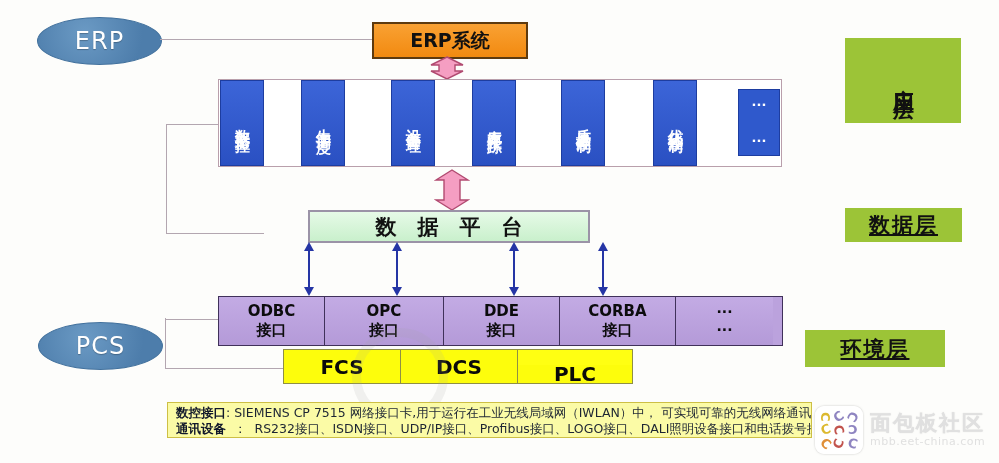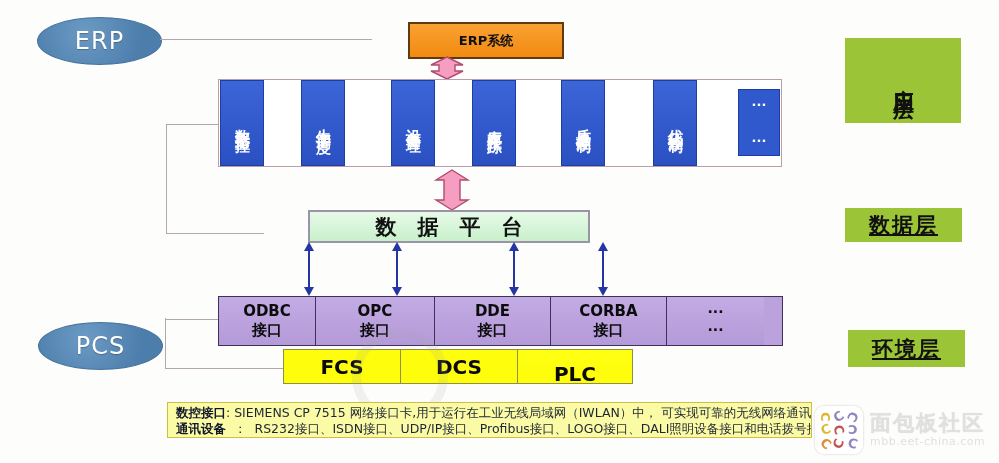--- a/index.html
+++ b/index.html
@@ -18,21 +18,21 @@
     text-shadow:0 1px 1px rgba(0,0,0,.25);
   }
   
   .cline{position:absolute;background:#b3a6b0;}
   
   .erp-box{
     position:absolute;left:372px;top:22px;width:152px;height:33px;
     background:linear-gradient(180deg,#f9a133,#f28a10);
     border:2px solid #5e3a0e;
     display:flex;align-items:center;justify-content:center;
-    font-size:13px;font-weight:bold;color:#111;margin-left:36px;
+    font-size:19px;font-weight:bold;color:#111;
   }
   
   .mod-row{
     position:absolute;left:218px;top:79px;width:564px;height:88px;
     background:#ffffff;border:1px solid #b99fab;box-sizing:border-box;
   }
   .mod{
     position:absolute;top:0;width:44px;height:86px;
     background:linear-gradient(180deg,#3c65d8,#2a50c2);
     border:1px solid #1d3da0;box-sizing:border-box;
@@ -94,21 +94,21 @@
   .note .hl{}
   
   .layer{
     position:absolute;background:#9cc437;color:#111;font-weight:bold;
     display:flex;align-items:center;justify-content:center;
   }
   .layer-app{left:845px;top:38px;width:116px;height:85px;}
   .layer-app .vtext{color:#111;font-size:21px;letter-spacing:6px;}
   .layer-h{font-size:21px;letter-spacing:2px;text-decoration:underline;}
   .layer-data{left:845px;top:208px;width:117px;height:34px;}
-  .layer-env{left:848px;top:330px;width:117px;height:37px;}
+  .layer-env{left:805px;top:330px;width:140px;height:37px;}
   
   .arr{position:absolute;}
   
   .wm{position:absolute;left:810px;top:403px;width:189px;height:58px;}
   .wm-logo{
     position:absolute;left:5px;top:3px;width:48px;height:48px;border-radius:9px;
     background:rgba(255,255,255,.92);box-shadow:0 0 2px rgba(150,150,150,.6);
     display:grid;grid-template-columns:repeat(3,1fr);grid-template-rows:repeat(3,1fr);
     padding:4px;box-sizing:border-box;
   }
@@ -216,21 +216,21 @@
     <polygon points="6,0 11,9 1,9" fill="#2535a5"></polygon>
       <polygon points="6,54 11,45 1,45" fill="#2535a5"></polygon>
   </svg>
   <svg class="arr" style="left:597px;top:242px;" width="12" height="54" viewBox="0 0 12 54">
     <line x1="6" y1="6" x2="6" y2="48" stroke="#2535a5" stroke-width="2"></line>
     <polygon points="6,0 11,9 1,9" fill="#2535a5"></polygon>
       <polygon points="6,54 11,45 1,45" fill="#2535a5"></polygon>
   </svg>
 
   <div class="if-row">
-    <div class="if-cell" style="width:97px;">
+    <div class="if-cell" style="width:106px;">
       <span>ODBC</span>
       <span>接口</span>
     </div>
     <div class="if-cell" style="width:119px;">
       <span>OPC</span>
       <span>接口</span>
     </div>
     <div class="if-cell" style="width:116px;">
       <span>DDE</span>
       <span>接口</span>

